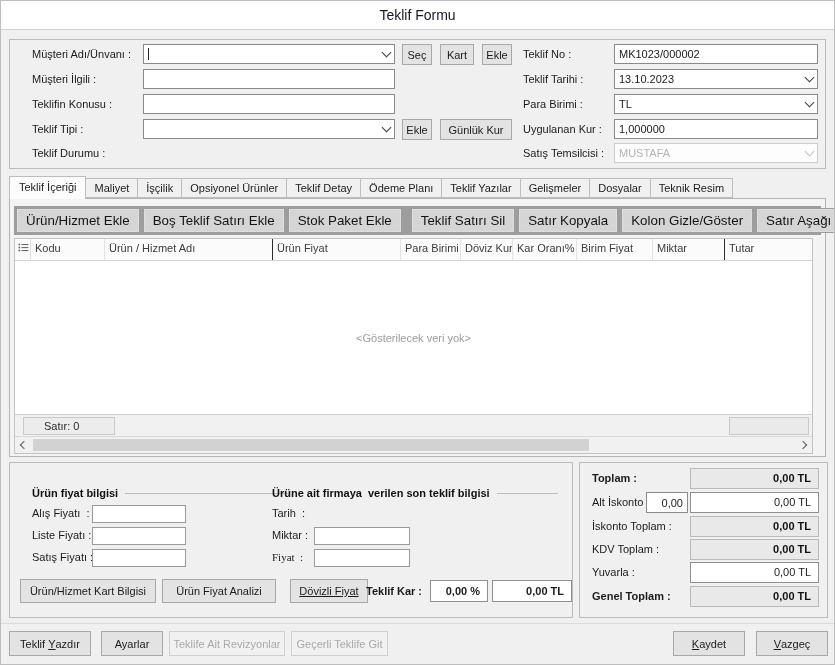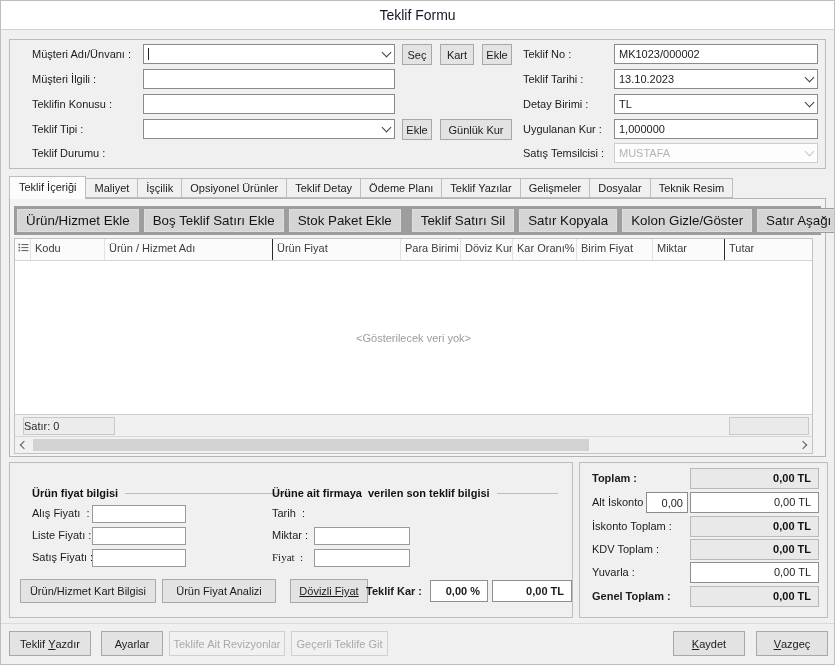--- a/index.html
+++ b/index.html
@@ -60,21 +60,21 @@
   .gcell { box-sizing:border-box; padding:3px 4px 0 4px; border-right:1px solid #e2e2e2; white-space:nowrap; overflow:hidden; }
   .gcell.dark { border-right:1px solid #2b2b2b; }
   .c0 { width:16px; padding:3px 2px 0 3px; }
   .c1 { width:74px; } .c2 { width:168px; } .c3 { width:128px; } .c4 { width:60px; }
   .c5 { width:52px; } .c6 { width:64px; } .c7 { width:76px; } .c8 { width:72px; }
   .c9 { flex:1; border-right:none; }
   .gbody { flex:1; background:#fff; display:flex; align-items:center; justify-content:center; color:#9c9c9c; }
   .gstatus { height:22px; background:#f1f1f1; border-top:1px solid #cfcfcf; display:flex; align-items:center;
              box-sizing:border-box; padding:0 2px; }
   .status-box { box-sizing:border-box; border:1px solid #c9c9c9; background:#ececec; height:18px; line-height:16px;
-                padding:0 0; width:92px; margin-left:6px; color:#2a2a2a; }
+                padding:0 20px; width:92px; margin-left:6px; color:#2a2a2a; }
   .status-box-right { box-sizing:border-box; border:1px solid #c9c9c9; background:#eaeaea; height:18px; width:80px;
                 margin-left:auto; margin-right:1px; }
   .gscroll { height:16px; background:#f1f1f1; border-top:1px solid #d8d8d8; display:flex; align-items:center; }
   .sarrow { width:16px; height:100%; display:flex; align-items:center; justify-content:center; }
   .chev-l { display:inline-block; width:5px; height:5px; border-right:1.3px solid #5a5a5a; border-bottom:1.3px solid #5a5a5a; transform:rotate(135deg); margin-left:2px; }
   .chev-r { display:inline-block; width:5px; height:5px; border-right:1.3px solid #5a5a5a; border-bottom:1.3px solid #5a5a5a; transform:rotate(-45deg); margin-right:2px; }
   .sthumb { width:556px; height:12px; background:#d2d2d2; margin-left:2px; }
   
   .section-title { position:absolute; font-weight:bold; display:flex; align-items:center; white-space:pre; color:#111; }
   .section-title .line { flex:1; height:1px; background:#bdbdbd; margin-left:7px; }
@@ -123,21 +123,21 @@
 
     <span class="lbl" style="left:513px; top:4px;">Teklif No :</span>
     <input class="input" style="left: 604px; top: 4px; width: 204px;" value="MK1023/000002">
     <span class="lbl" style="left:513px; top:29px;">Teklif Tarihi :</span>
     <div class="combo" style="left:604px; top:29px; width:204px;">
       <span class="cval">13.10.2023</span>
       <span class="carrow">
           <span class="chev"></span>
         </span>
     </div>
-    <span class="lbl" style="left:513px; top:54px;">Detay Birimi :</span>
+    <span class="lbl" style="left:513px; top:54px;">Para Birimi :</span>
     <div class="combo" style="left:604px; top:54px; width:204px;">
       <span class="cval">TL</span>
       <span class="carrow">
           <span class="chev"></span>
         </span>
     </div>
     <span class="lbl" style="left:513px; top:79px;">Uygulanan Kur :</span>
     <input class="input" style="left: 604px; top: 79px; width: 204px;" value="1,000000">
     <span class="lbl" style="left:513px; top:103px;">Satış Temsilcisi :</span>
     <div class="combo disabled" style="left:604px; top:103px; width:204px;">

